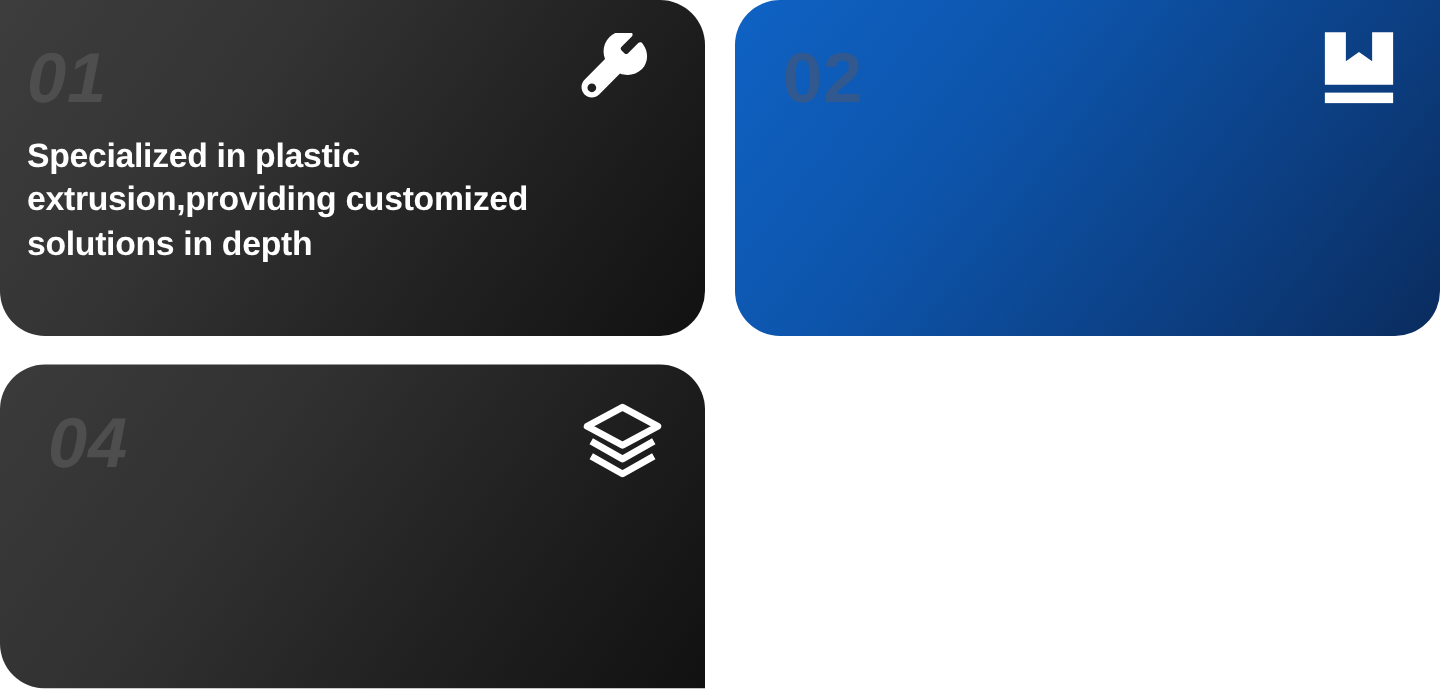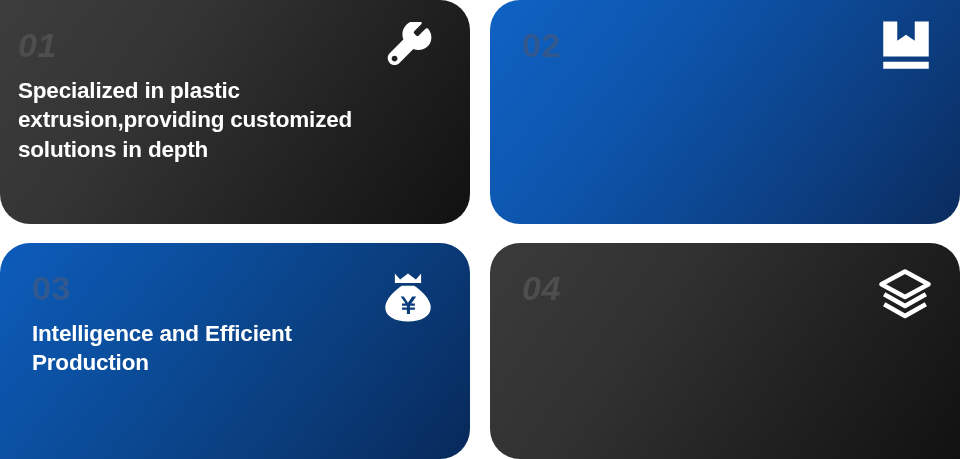--- a/index.html
+++ b/index.html
@@ -51,21 +51,21 @@
     padding-left: 32px;
   }
   
   .card-4 {
     background: linear-gradient(125deg, #3b3b3b 0%, #313131 34%, #202020 68%, #111111 100%);
     border-radius: 30px 30px 0 30px;
     padding-left: 32px;
   }
 
   .card-number {
-    font-size: 34px;
+    font-size: 47px;
     font-weight: bold;
     line-height: 1;
     letter-spacing: 0.5px;
     margin: 6px 0 14px 0;
     user-select: none;
   }
   .card-1 .card-number,
   .card-4 .card-number { color: #4e4e4e; font-style: italic; }
   .card-2 .card-number,
   .card-3 .card-number { color: #31598f; }
@@ -117,32 +117,20 @@
   <div class="card card-2">
     <span class="card-icon">
       <svg viewBox="0 0 64 64" xmlns="http://www.w3.org/2000/svg" aria-hidden="true">
         <path fill="#ffffff" d="M6 4 h16 v22 l10 -7 l10 7 V4 h16 v40 H6 Z"></path>
         <rect fill="#ffffff" x="6" y="50" width="52" height="8"></rect>
       </svg>
     </span>
     <div class="card-number">02</div>
   </div>
 
-  <div class="card card-3">
-    <span class="card-icon">
-      <svg viewBox="0 0 64 64" xmlns="http://www.w3.org/2000/svg" aria-hidden="true">
-        <path fill="#ffffff" d="M17 5 l6 7 l9 -7 l9 7 l6 -7 v11 H17 Z"></path>
-        <path fill="#ffffff" d="M25 19 h14 c0 0 19 12 19 25 0 10-11 16-26 16 S6 54 6 44 C6 31 25 19 25 19 Z"></path>
-        <path fill="#0a3d7c" d="M27.2 31.5 l4.8 7.2 l4.8 -7.2 h4.6 l-5.6 8.0 h4.1 v2.6 h-5.6 v2.0 h5.6 v2.6 h-5.6 v4.6 h-3.6 v-4.6 h-5.6 v-2.6 h5.6 v-2.0 h-5.6 v-2.6 h4.1 l-5.6 -8.0 Z"></path>
-      </svg>
-    </span>
-    <div class="card-number">03</div>
-    <p class="card-title">Intelligence and Efficient
-Production</p>
-  </div>
 
   <div class="card card-4">
     <span class="card-icon">
       <svg viewBox="0 0 64 64" xmlns="http://www.w3.org/2000/svg" aria-hidden="true">
         <path fill="none" stroke="#ffffff" stroke-width="5" stroke-linejoin="round" d="M32 5 L58 19 L32 33 L6 19 Z"></path>
         <path fill="none" stroke="#ffffff" stroke-width="5" stroke-linejoin="round" d="M9 30 L32 43 L55 30"></path>
         <path fill="none" stroke="#ffffff" stroke-width="5" stroke-linejoin="round" d="M9 41 L32 54 L55 41"></path>
       </svg>
     </span>
     <div class="card-number">04</div>

